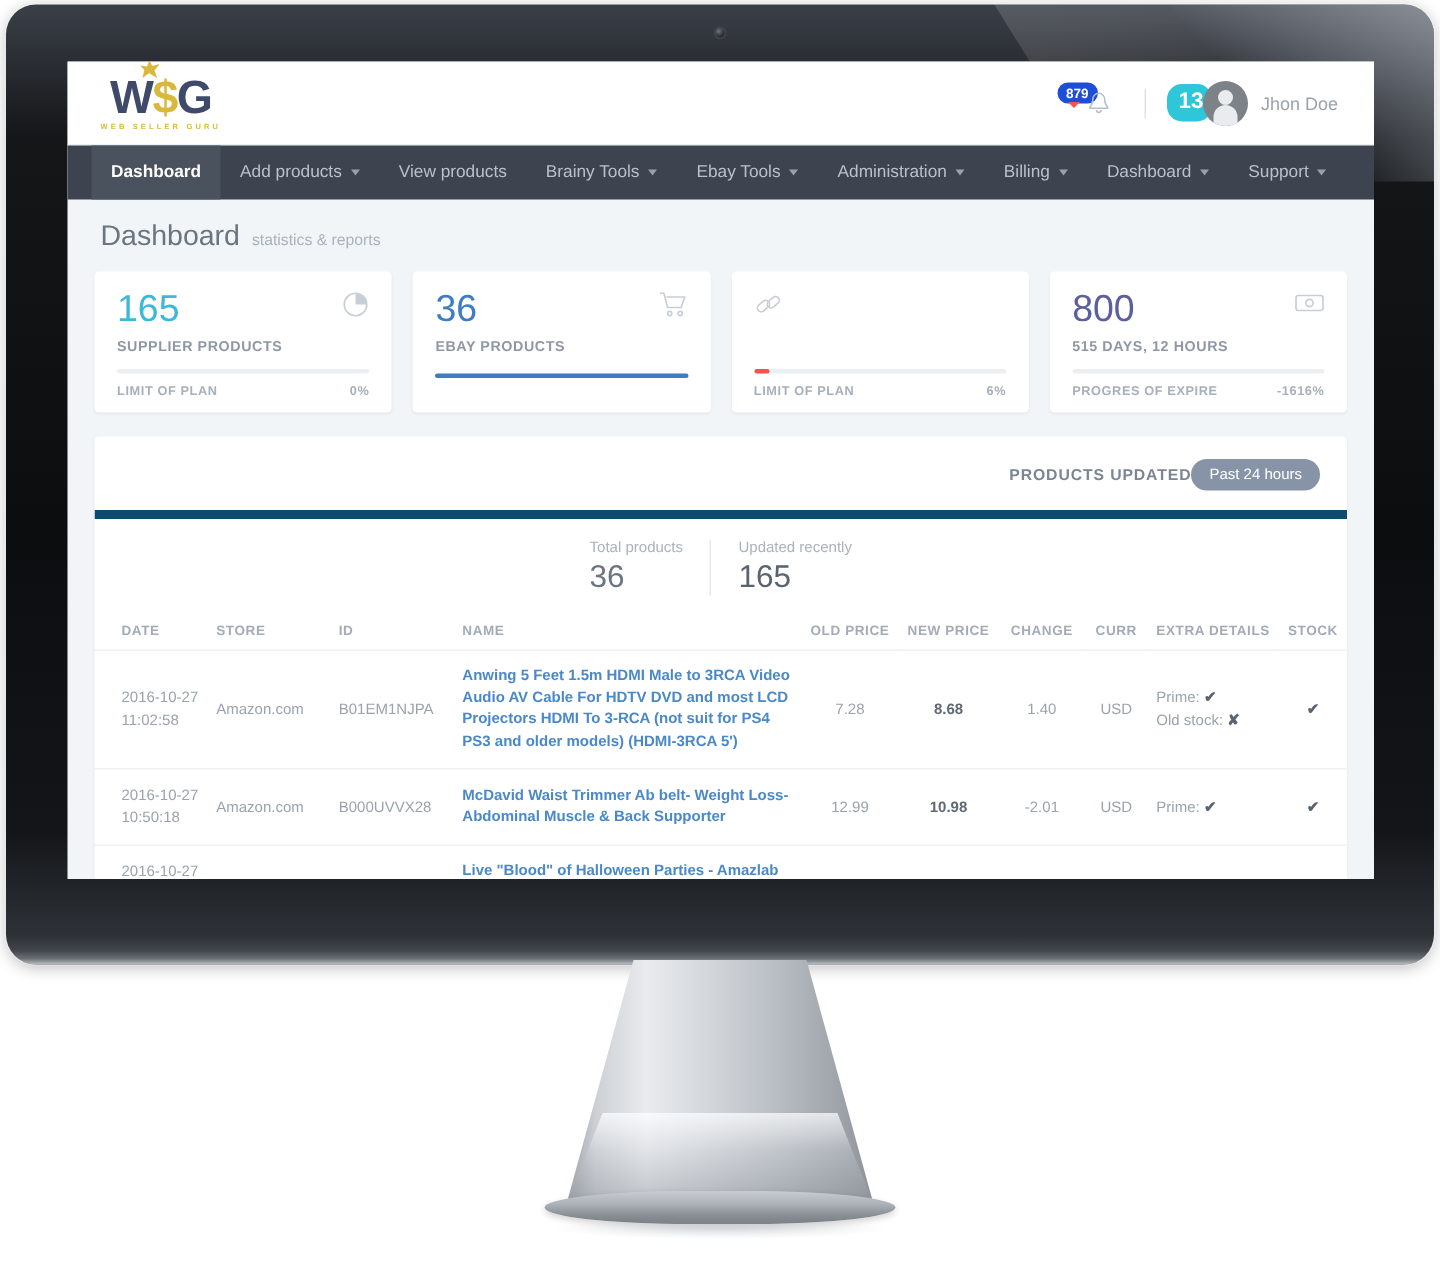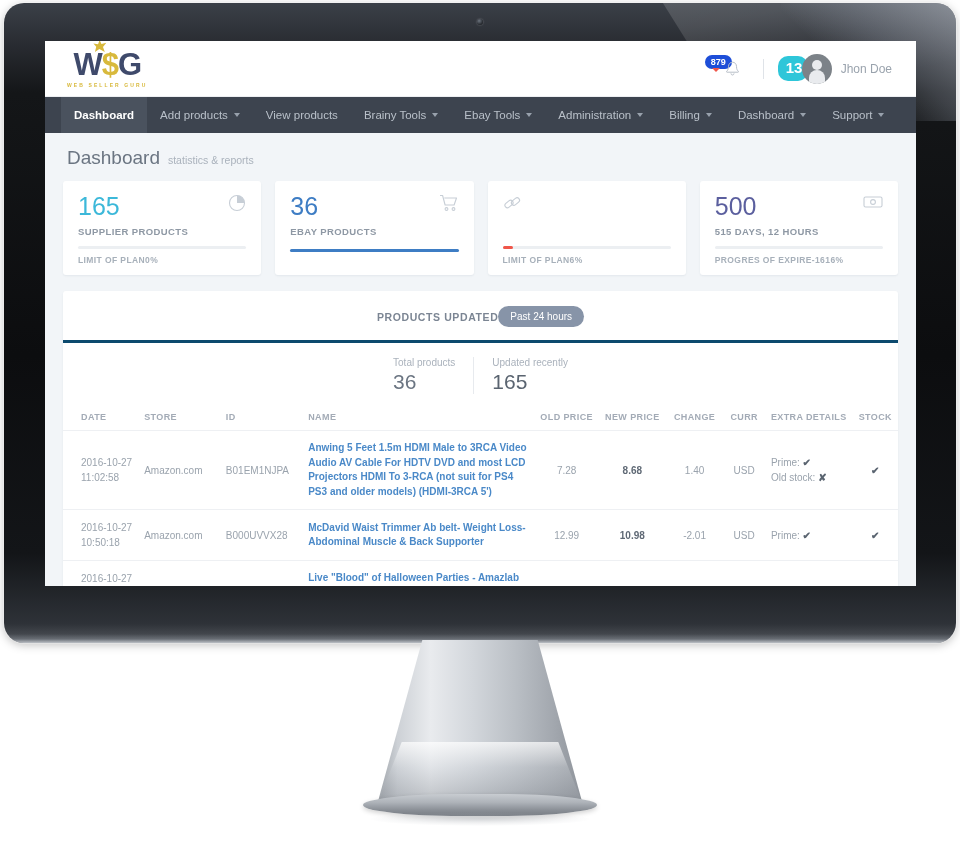--- a/index.html
+++ b/index.html
@@ -153,30 +153,30 @@
     flex: 1; background: #fff; border-radius: 3px; padding: 13px 15px 10px 15px;
     box-shadow: 0 1px 2px rgba(80,95,120,0.09); min-height: 94px;
     display: flex; flex-direction: column;
   }
   .stat-top { display:flex; justify-content: space-between; align-items: flex-start; }
   .stat-num { font-size: 25px; line-height: 1; font-weight: normal; }
   .stat-label { font-size: 9.5px; letter-spacing: 0.4px; color: #8e98a4; font-weight: bold; margin-top: 7px; }
   .stat-icon { color: #c7ced6; }
   .progress-track { height: 3px; background: #eceff2; border-radius: 2px; margin-top: auto; }
   .progress-fill { height: 3px; border-radius: 2px; }
-  .stat-foot { display: flex; margin-top: 6px; font-size: 8.5px; letter-spacing: 0.4px; color: #a7b0ba; font-weight: bold; }
+  .stat-foot { display: flex; justify-content: space-between; margin-top: 6px; font-size: 8.5px; letter-spacing: 0.4px; color: #a7b0ba; font-weight: bold; }
 
   
   .panel {
     margin: 16px 18px 0 18px; background: #fff; border-radius: 3px;
     box-shadow: 0 1px 2px rgba(80,95,120,0.09); overflow: hidden;
   }
   .panel-head {
-    display: flex; align-items: center; justify-content: center;
-    padding: 15px 18px 13px 18px; border-bottom: 3px solid #0c4a6e;
+    display: flex; align-items: center; justify-content: flex-end;
+    padding: 15px 18px 13px 18px; border-bottom: 6px solid #0c4a6e;
   }
   .panel-title { font-size: 10.5px; font-weight: bold; letter-spacing: 0.6px; color: #7b8593; }
   .pill-btn {
     background: #8794a8; color: #fff; font-size: 10px; padding: 5px 12px; border-radius: 12px;
     border: none; cursor: pointer;
   }
   .totals { display: flex; justify-content: center; gap: 0; padding: 14px 0 10px 0; }
   .total-block { padding: 0 18px; text-align: left; }
   .total-block + .total-block { border-left: 1px solid #e7eaee; }
   .total-label { font-size: 10px; color: #aab2bc; }
@@ -330,21 +330,21 @@
             <div class="progress-fill" style="width:6%;background:#f0564a"></div>
           </div>
           <div class="stat-foot">
             <span>LIMIT OF PLAN</span>
             <span>6%</span>
           </div>
         </div>
         <div class="stat-card">
           <div class="stat-top">
             <div>
-              <div class="stat-num" style="color:#5b5f9e">500</div>
+              <div class="stat-num" style="color:#5b5f9e">800</div>
               <div class="stat-label">515 DAYS, 12 HOURS</div>
             </div>
             <div class="stat-icon"><svg width="20" height="16" viewBox="0 0 20 16">
                 <rect x="1" y="3" width="18" height="10" rx="1.6" fill="none" stroke="#c7ced6" stroke-width="1.1"></rect>
                 <circle cx="10" cy="8" r="2.4" fill="none" stroke="#c7ced6" stroke-width="1.1"></circle>
               </svg></div>
           </div>
           <div class="progress-track">
             <div class="progress-fill" style="width:0%;background:#5b5f9e"></div>
           </div>

